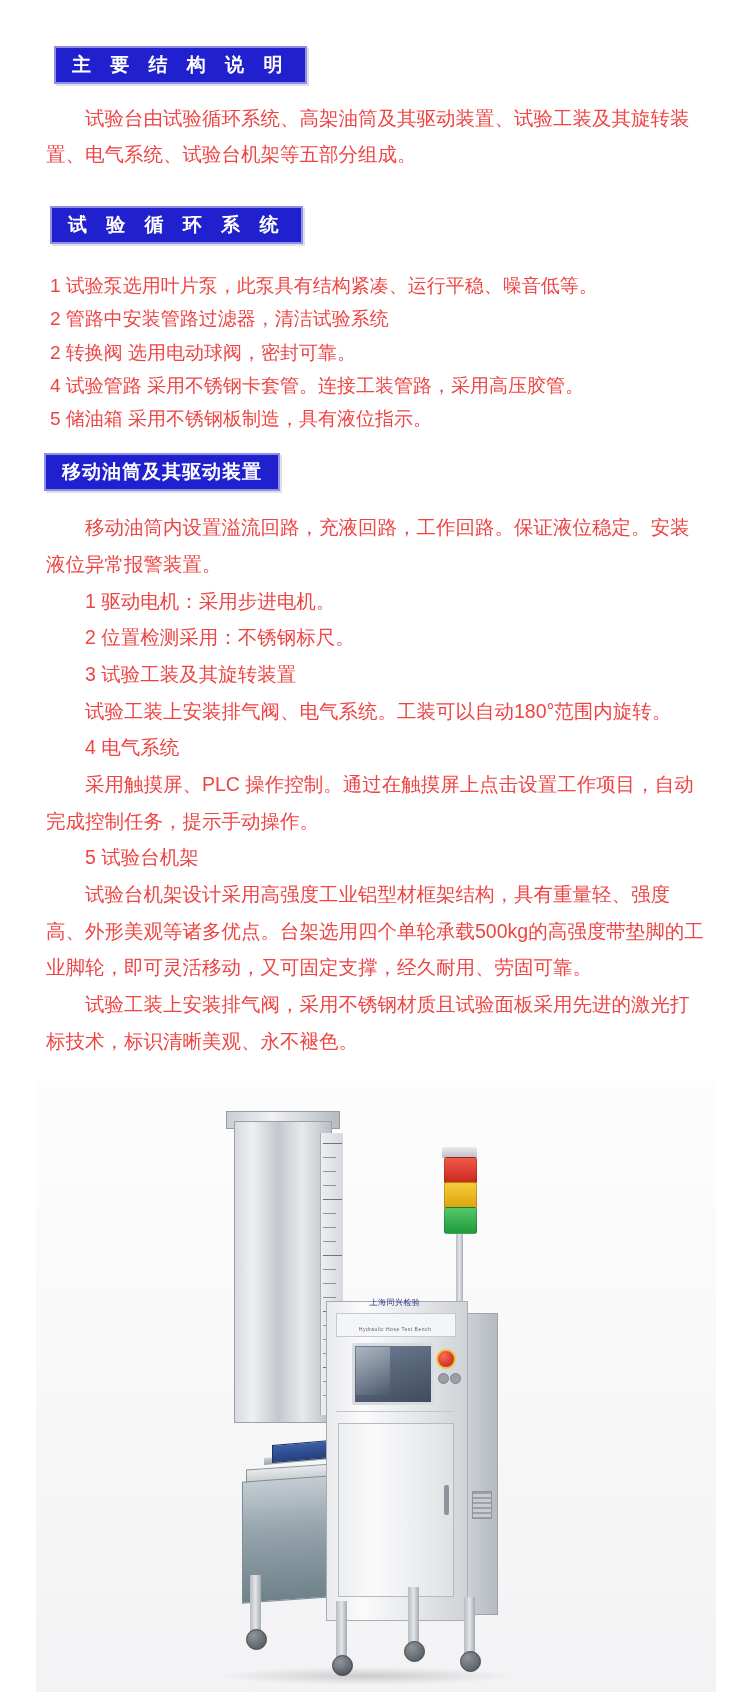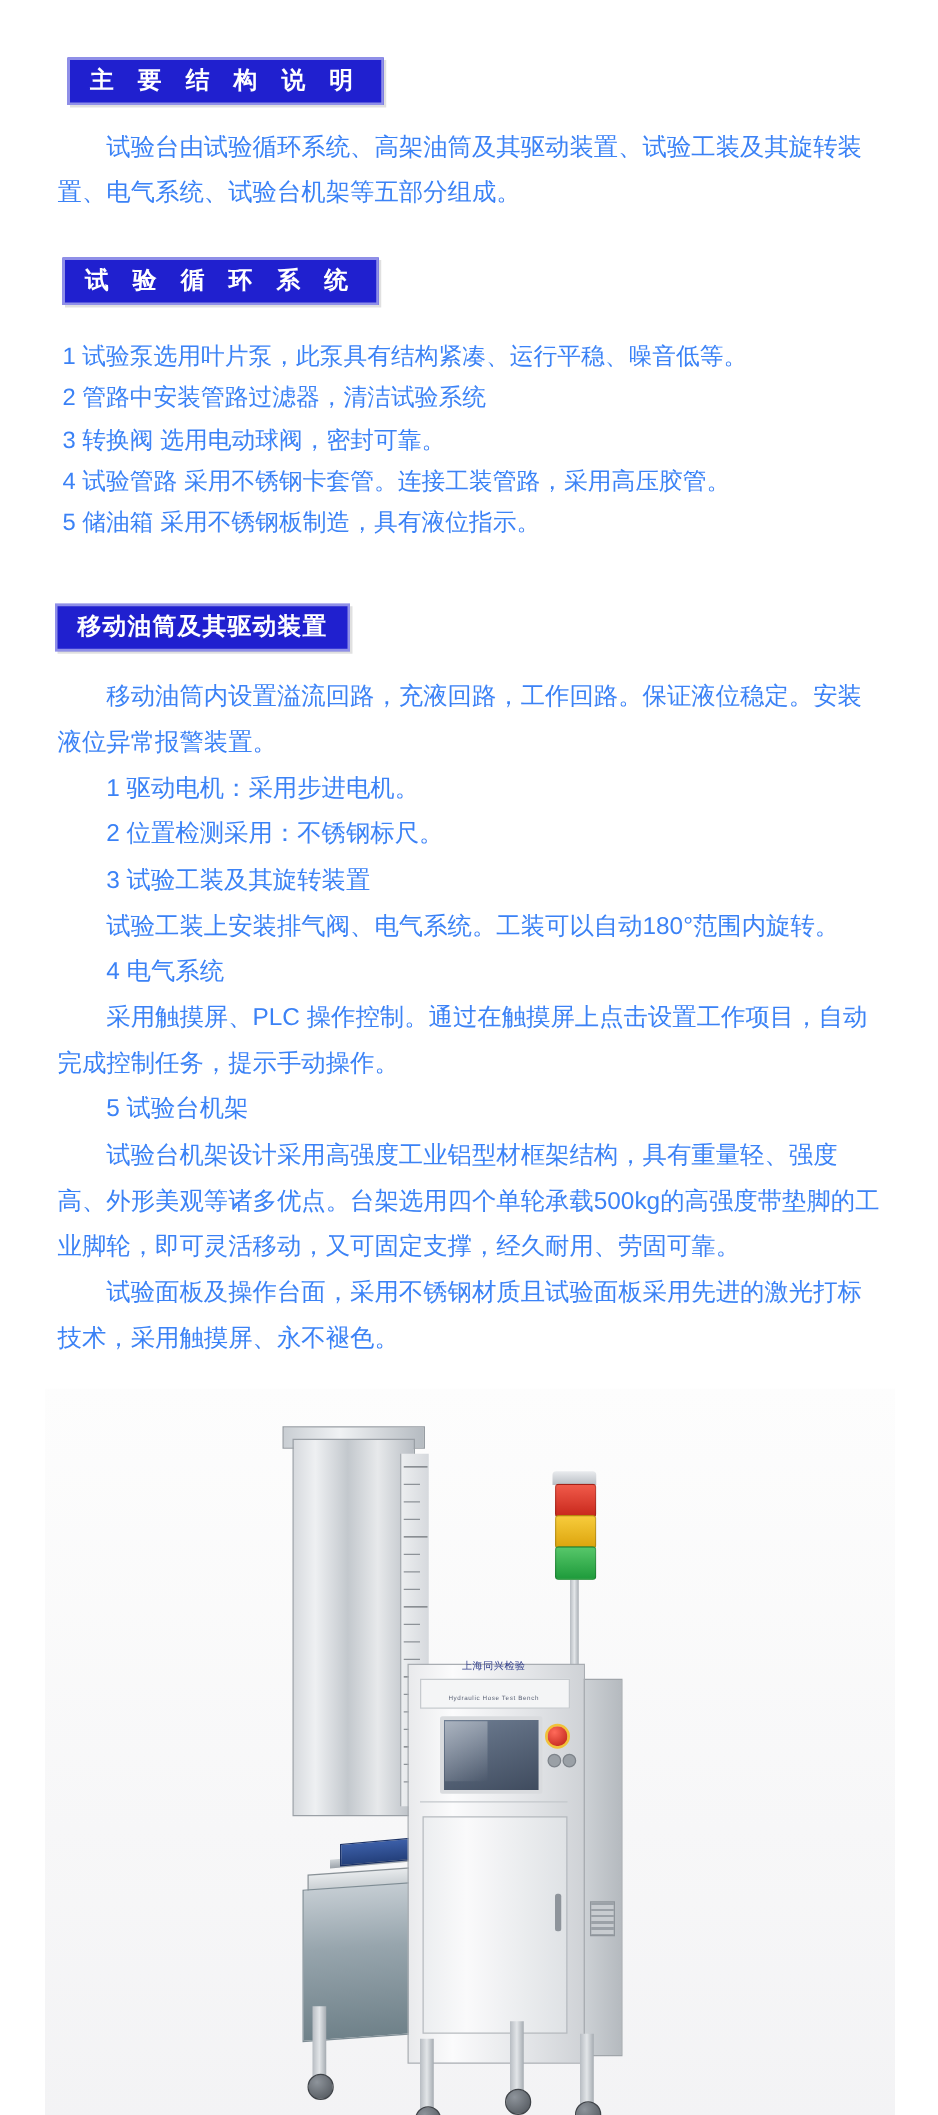--- a/index.html
+++ b/index.html
@@ -33,28 +33,28 @@
     box-shadow: 2px 2px 0 rgba(0,0,0,0.12);
     padding: 7px 16px 8px 16px;
     font-size: 19px;
     line-height: 1;
   }
   .banner.wide { letter-spacing: 7px; }
   .banner.tight { letter-spacing: 1px; }
 
   .sec-1 { margin-top: 46px; margin-left: 18px; }
   .sec-2 { margin-top: 34px; margin-left: 14px; }
-  .sec-3 { margin-top: 48px; margin-left: 8px; }
+  .sec-3 { margin-top: 18px; margin-left: 8px; }
 
   
   p {
     margin: 0;
     font-size: 19.5px;
     line-height: 1.85;
-    color: #3b82f6;
+    color: #ef4444;
   }
   .block {
     margin-top: 16px;
     padding: 0 8px 0 10px;
   }
   .indent { text-indent: 2em; }
 
   .list {
     margin-top: 25px;
     padding: 0 4px 0 14px;
@@ -240,39 +240,39 @@
   <div class="block">
     <p class="indent">试验台由试验循环系统、高架油筒及其驱动装置、试验工装及其旋转装置、电气系统、试验台机架等五部分组成。</p>
   </div>
 
   <div class="sec-2">
     <span class="banner wide">试 验 循 环 系 统</span>
   </div>
   <div class="list">
     <p>1 试验泵选用叶片泵，此泵具有结构紧凑、运行平稳、噪音低等。</p>
     <p>2 管路中安装管路过滤器，清洁试验系统</p>
-    <p>3 转换阀 选用电动球阀，密封可靠。</p>
+    <p>2 转换阀 选用电动球阀，密封可靠。</p>
     <p>4 试验管路 采用不锈钢卡套管。连接工装管路，采用高压胶管。</p>
     <p>5 储油箱  采用不锈钢板制造，具有液位指示。</p>
   </div>
 
   <div class="sec-3">
     <span class="banner tight">移动油筒及其驱动装置</span>
   </div>
   <div class="block-3">
     <p class="indent">移动油筒内设置溢流回路，充液回路，工作回路。保证液位稳定。安装液位异常报警装置。</p>
     <p class="indent">1 驱动电机：采用步进电机。</p>
     <p class="indent">2 位置检测采用：不锈钢标尺。</p>
     <p class="indent">3 试验工装及其旋转装置</p>
     <p class="indent">试验工装上安装排气阀、电气系统。工装可以自动180°范围内旋转。</p>
     <p class="indent">4 电气系统</p>
     <p class="indent">采用触摸屏、PLC 操作控制。通过在触摸屏上点击设置工作项目，自动完成控制任务，提示手动操作。</p>
     <p class="indent">5  试验台机架</p>
     <p class="indent">试验台机架设计采用高强度工业铝型材框架结构，具有重量轻、强度高、外形美观等诸多优点。台架选用四个单轮承载500kg的高强度带垫脚的工业脚轮，即可灵活移动，又可固定支撑，经久耐用、劳固可靠。</p>
-    <p class="indent">试验面板及操作台面，采用不锈钢材质且试验面板采用先进的激光打标技术，采用触摸屏、永不褪色。</p>
+    <p class="indent">试验工装上安装排气阀，采用不锈钢材质且试验面板采用先进的激光打标技术，标识清晰美观、永不褪色。</p>
   </div>
 
   <div class="photo">
 
     <div class="ph tower-cap"></div>
     <div class="ph tower"></div>
     <div class="ph tower-rule">
       <div class="tick long" style="top:10px"></div>
       <div class="tick" style="top:24px"></div>
       <div class="tick" style="top:38px"></div>

